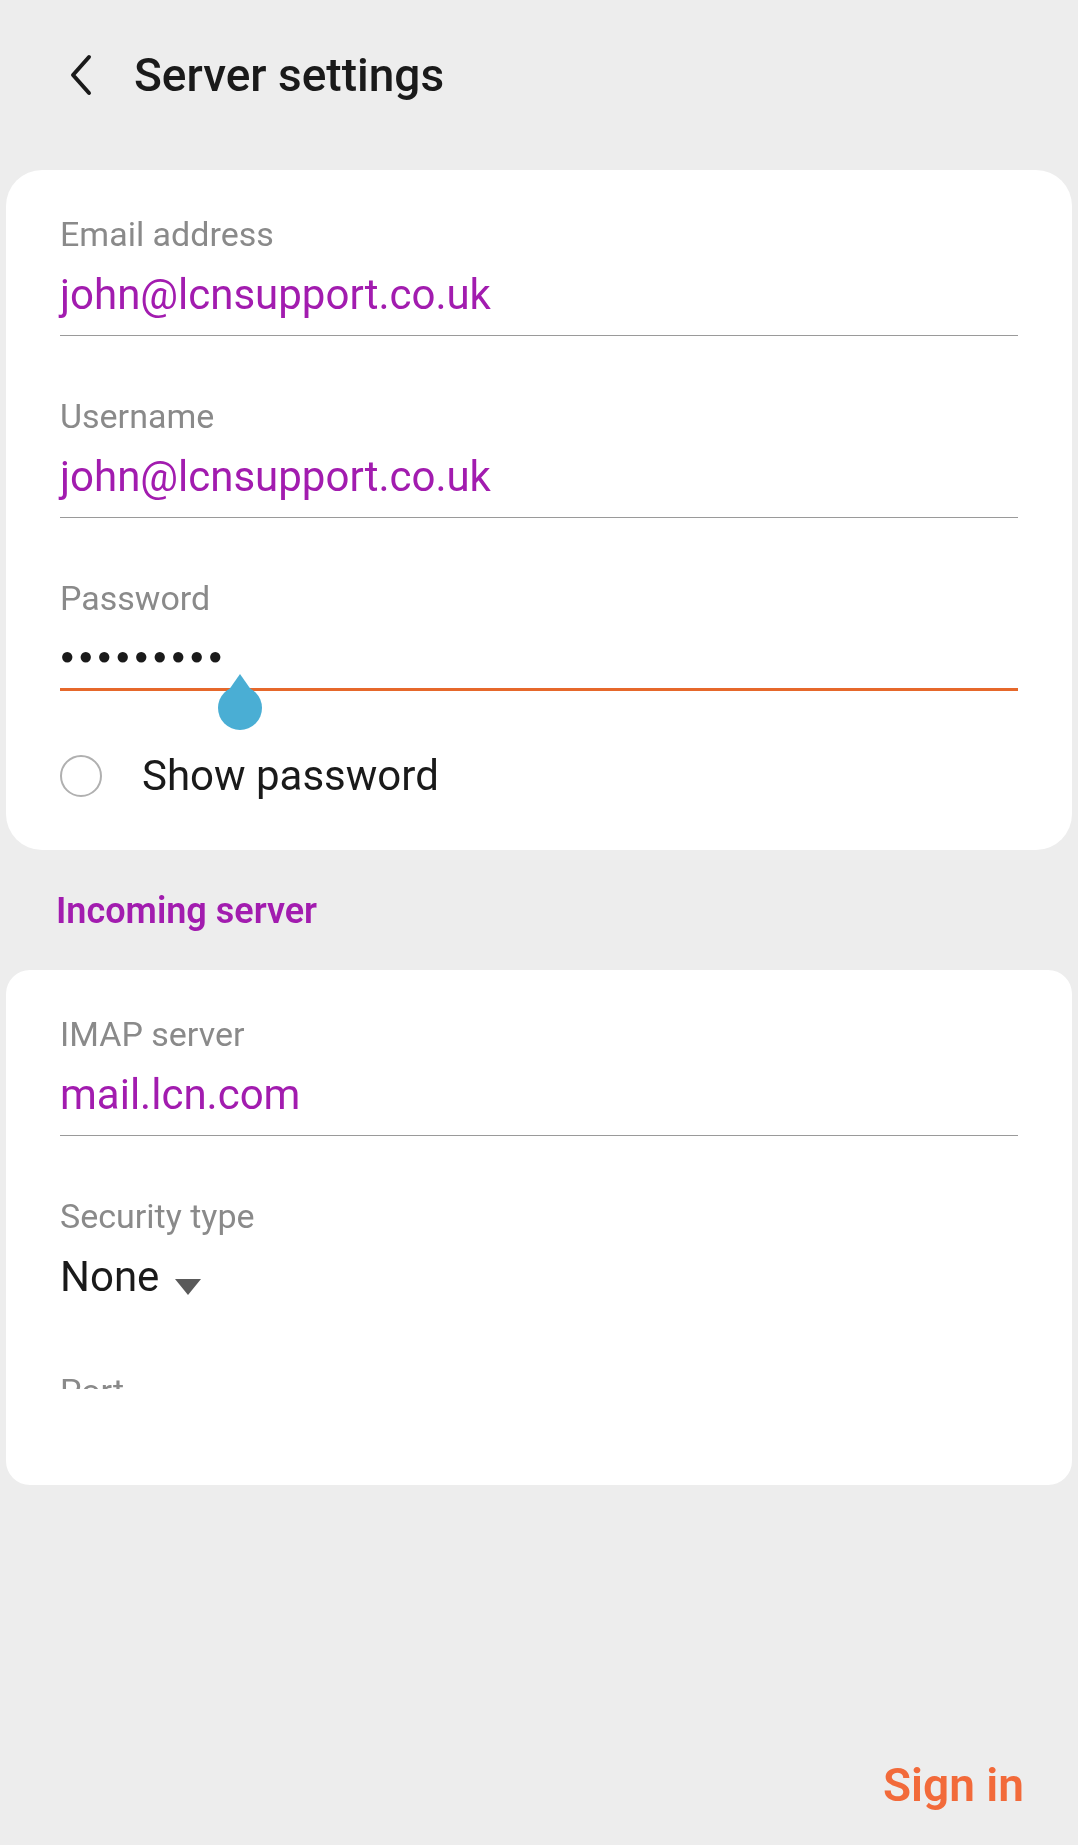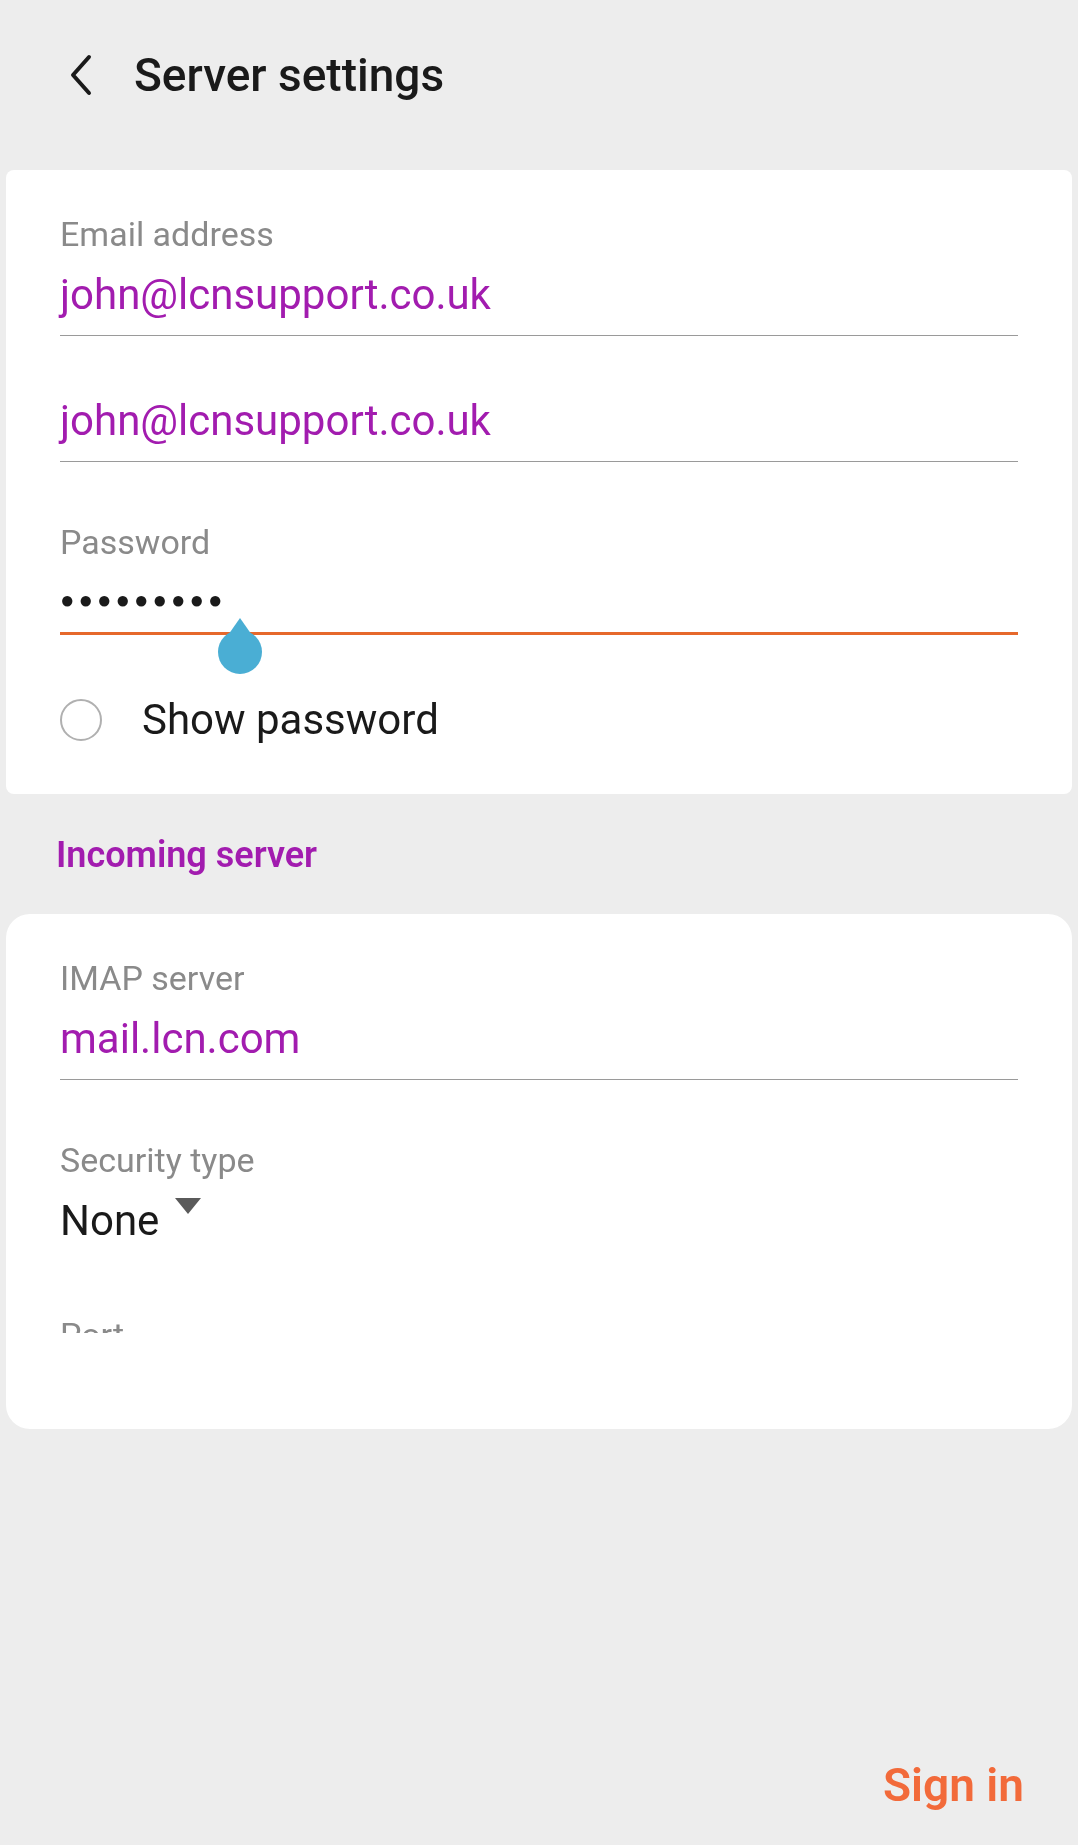--- a/index.html
+++ b/index.html
@@ -42,21 +42,20 @@
       border-radius: 36px;
       margin: 0 6px;
       padding: 44px 54px 50px 54px;
     }
     .card-first {
       border-top-left-radius: 36px;
       border-top-right-radius: 36px;
       border-bottom-left-radius: 36px;
       border-bottom-right-radius: 36px;
       margin-top: 20px;
-      border-radius: 8px;
     }
     .field {
       margin-bottom: 60px;
     }
     .field:last-child {
       margin-bottom: 0;
     }
     .field-label {
       font-size: 34px;
       color: #8a8a8a;
@@ -121,21 +120,21 @@
       color: #1a1a1a;
     }
     .section-title {
       font-size: 36px;
       color: #a21caf;
       font-weight: 600;
       padding: 40px 56px 30px 56px;
     }
     .security-row {
       display: flex;
-      align-items: flex-start;
+      align-items: flex-end;
       margin-top: 14px;
     }
     .security-value {
       font-size: 42px;
       color: #1a1a1a;
       margin-right: 14px;
     }
     .dropdown-icon svg {
       width: 30px;
       height: 20px;
@@ -183,20 +182,21 @@
   </div>
   <div class="header-title">Server settings</div>
 </div>
 
 <div class="card card-first">
   <div class="field">
     <div class="field-label">Email address</div>
     <div class="field-value">john@lcnsupport.co.uk</div>
   </div>
   <div class="field">
+    <div class="field-label">Username</div>
     <div class="field-value">john@lcnsupport.co.uk</div>
   </div>
   <div class="field">
     <div class="field-label">Password</div>
     <div class="field-value-focused">
       <span class="password-dots">●●●●●●●●●</span>
       <div class="cursor-handle"></div>
     </div>
   </div>
   <div class="show-password-row">

